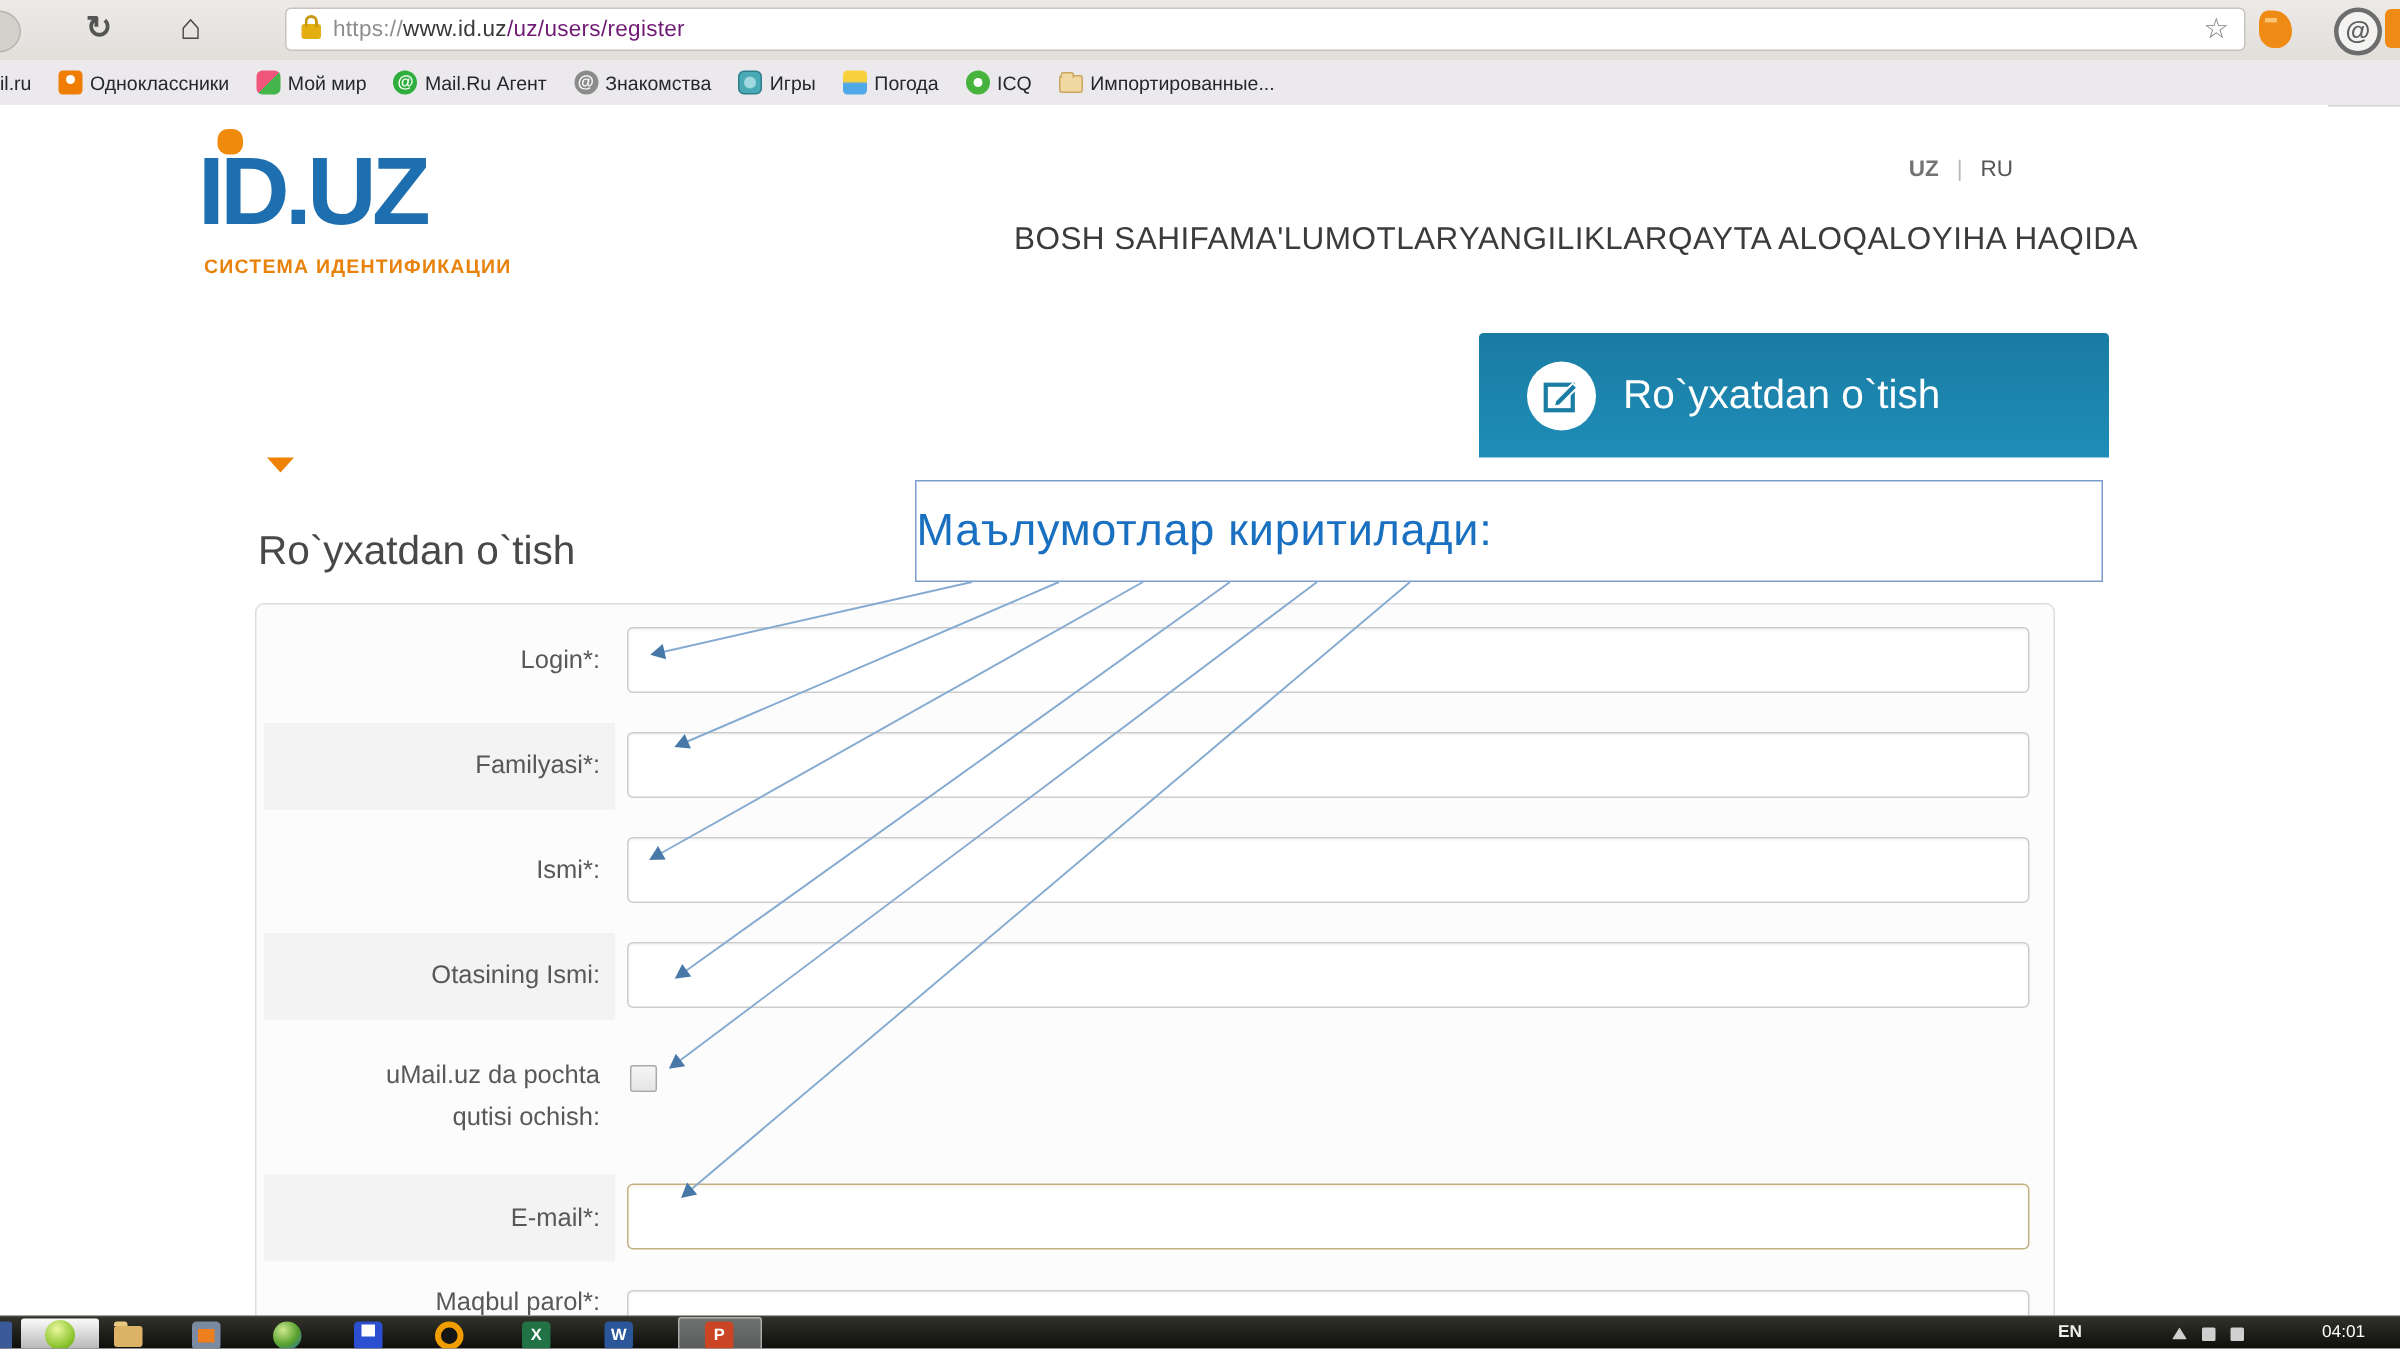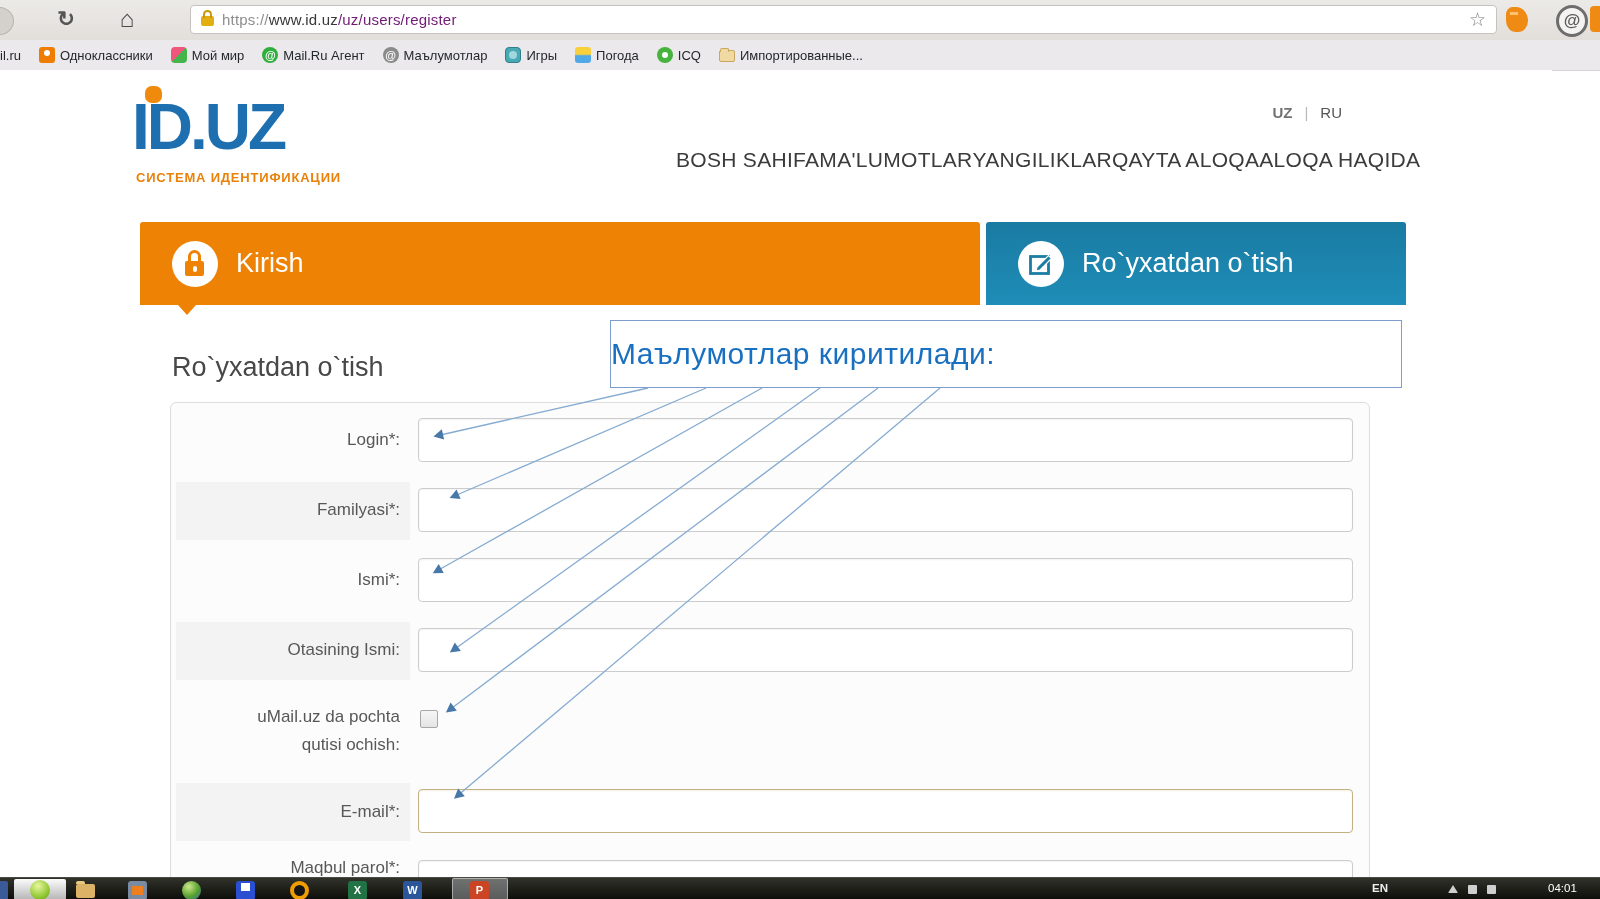--- a/index.html
+++ b/index.html
@@ -173,21 +173,21 @@
     <div class="bm">
         <span class="bmi i-mm"></span>
         <span class="lbl">Мой мир</span>
       </div>
     <div class="bm">
         <span class="bmi i-agent"></span>
         <span class="lbl">Mail.Ru Агент</span>
       </div>
     <div class="bm">
         <span class="bmi i-znak"></span>
-        <span class="lbl">Маълумотлар</span>
+        <span class="lbl">Знакомства</span>
       </div>
     <div class="bm">
         <span class="bmi i-games"></span>
         <span class="lbl">Игры</span>
       </div>
     <div class="bm">
         <span class="bmi i-weather"></span>
         <span class="lbl">Погода</span>
       </div>
     <div class="bm">
@@ -212,31 +212,23 @@
       <span class="active">UZ</span>
       <span class="sep">|</span>
       <span class="other">RU</span>
     </div>
 
     <div class="nav">
       <span>BOSH SAHIFA</span>
       <span>MA'LUMOTLAR</span>
       <span>YANGILIKLAR</span>
       <span>QAYTA ALOQA</span>
-      <span>ALOQA HAQIDA</span>
-    </div>
-
-    <div class="tab tab-login">
-      <div class="tab-ic">
-        <div class="lk-shackle"></div>
-          <div class="lk-body"></div>
-          <div class="lk-hole"></div>
-      </div>
-      <div class="tab-label">Kirish</div>
-    </div>
+      <span>LOYIHA HAQIDA</span>
+    </div>
+
     <div class="tab-pointer"></div>
 
     <div class="tab tab-register">
       <div class="tab-ic">
         <svg width="26" height="26" viewBox="0 0 26 26" style="position:absolute;left:10px;top:10px;">
           <rect x="2.5" y="5.5" width="18" height="17" fill="none" stroke="#1b7da3" stroke-width="2.8"></rect>
           <path d="M9 16 L20.5 4.5 L23.5 7.5 L12 19 L8 20 Z" fill="#1b7da3" stroke="#ffffff" stroke-width="1.2"></path>
         </svg>
       </div>
       <div class="tab-label">Ro`yxatdan o`tish</div>

